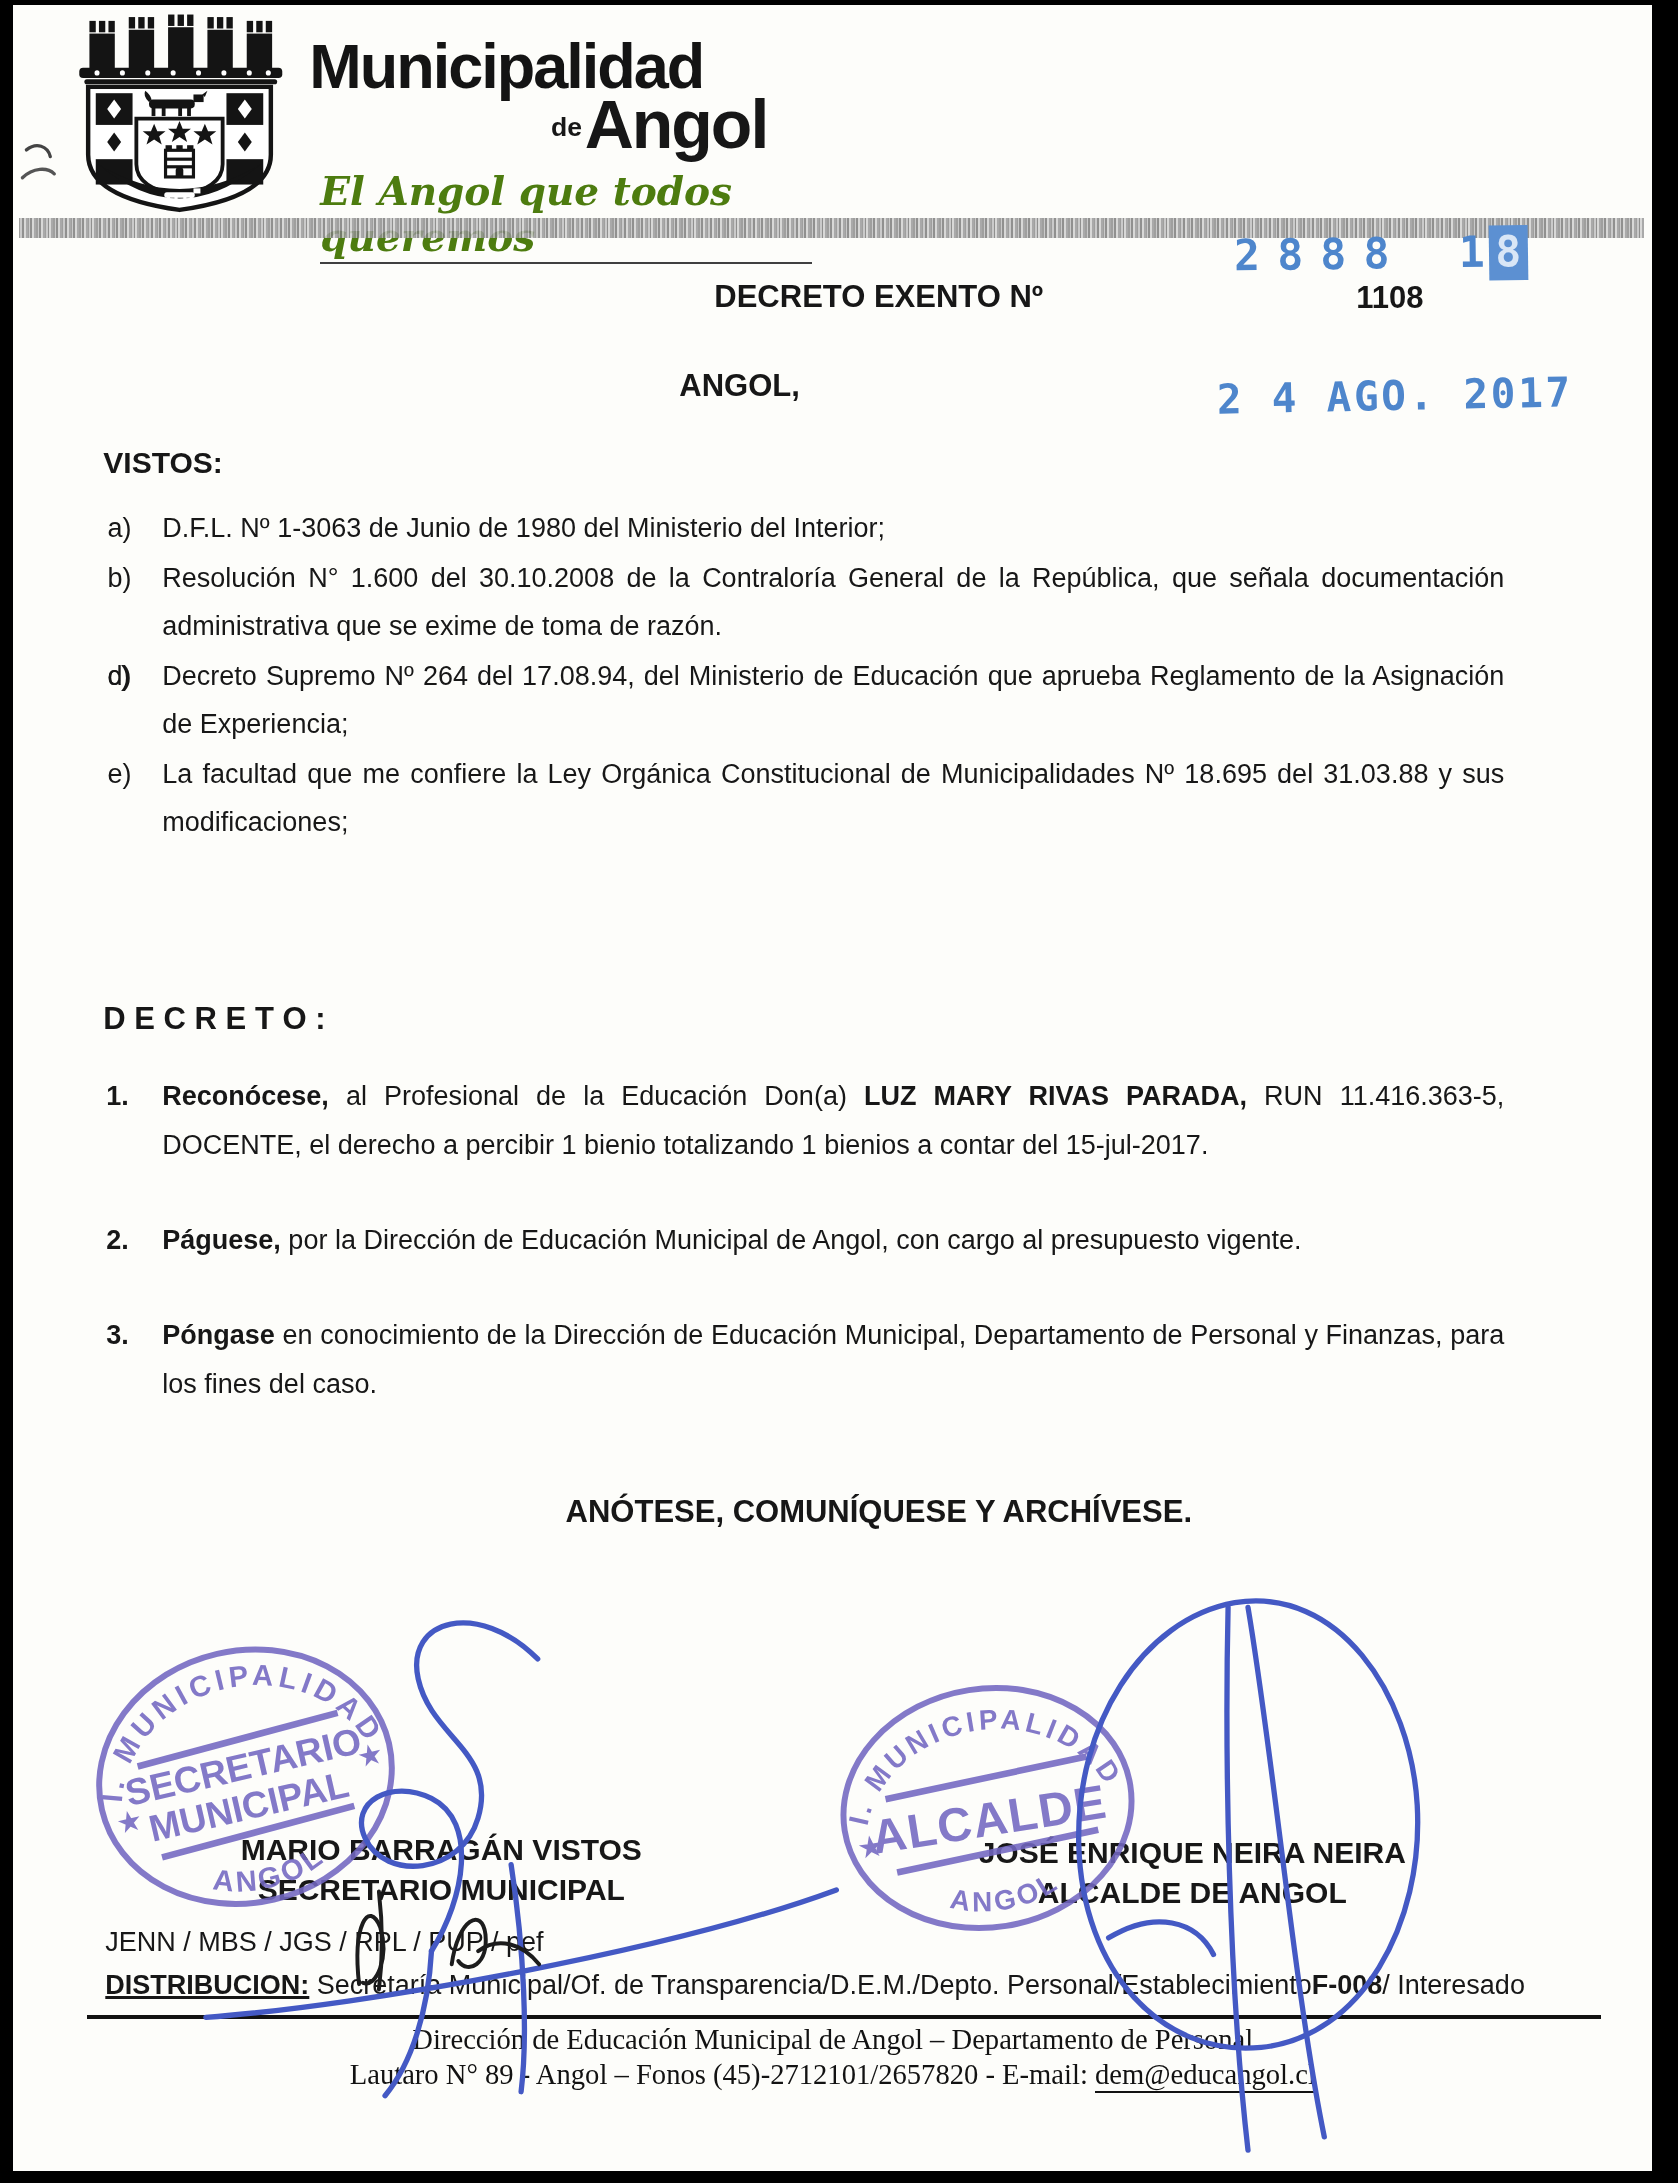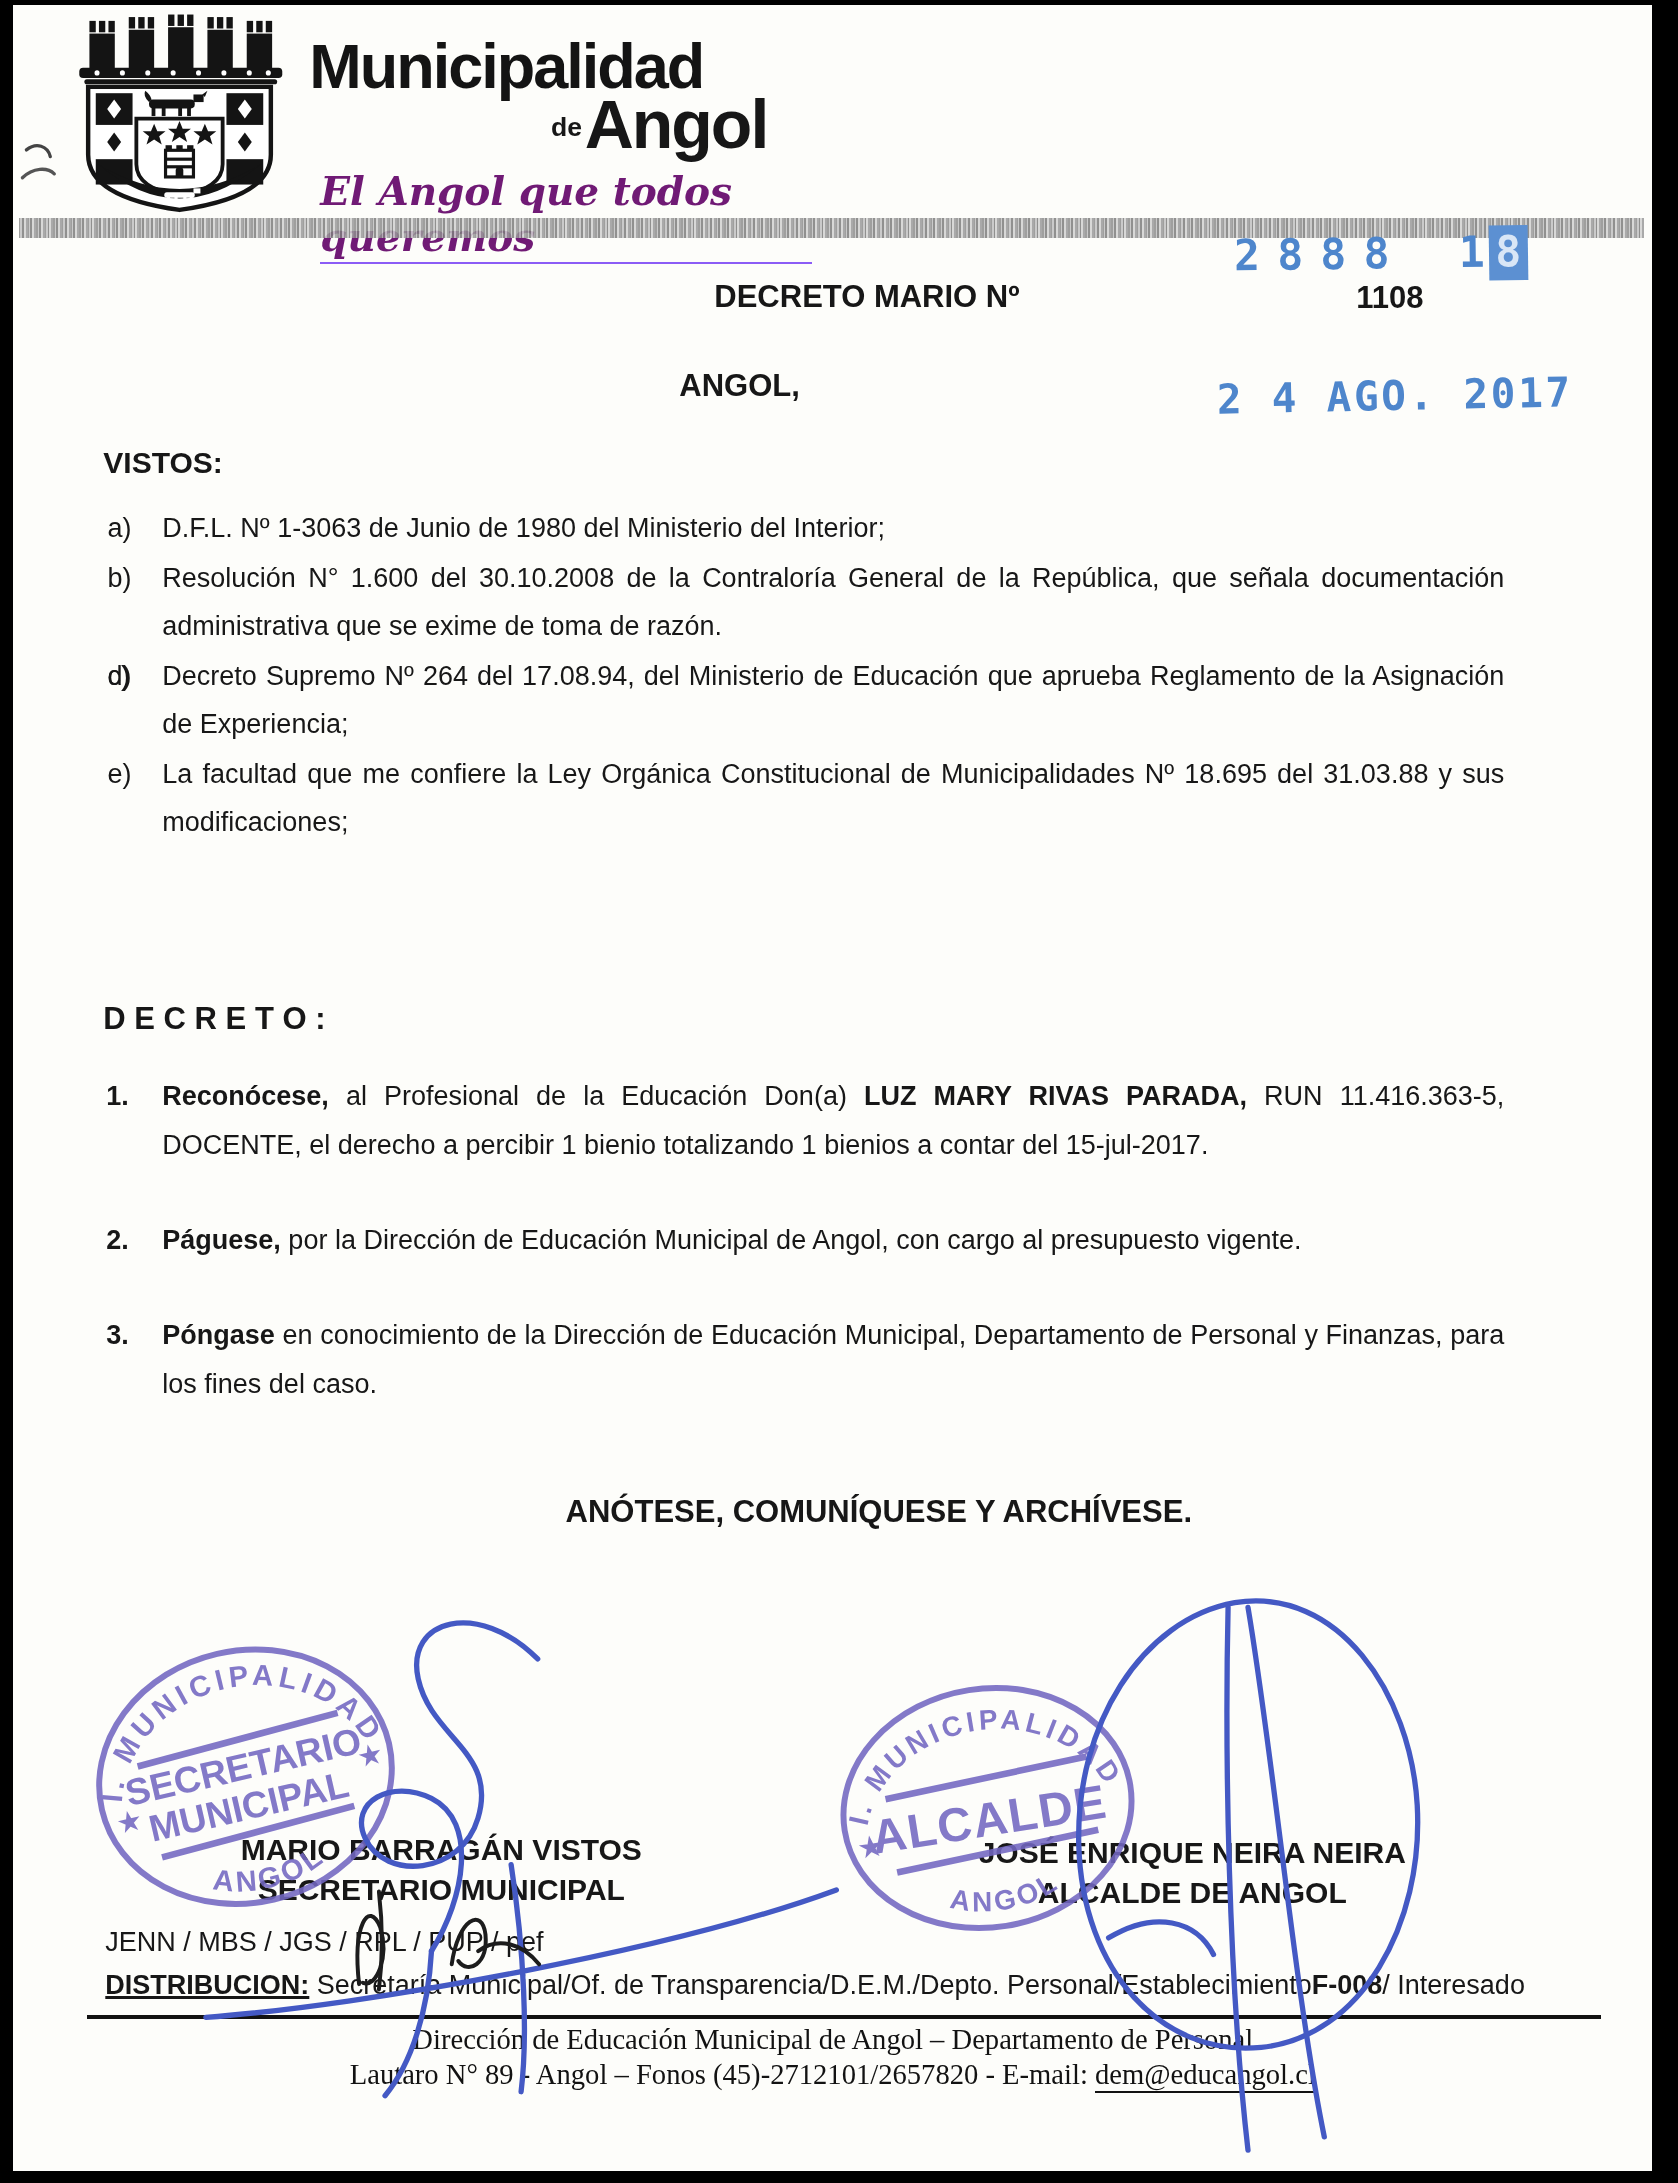--- a/index.html
+++ b/index.html
@@ -10,21 +10,21 @@
 
   
   .logo { position:absolute; left:37px; top:6.6px; width:259px; height:203px; }
   .brand { position:absolute; left:296px; top:28px; width:458px; }
   .brand-title { font-size:63px; font-weight:bold; letter-spacing:-2px; line-height:1.05; color:#141414; }
   .brand-row2 { text-align:right; margin-top:-9.3px; line-height:1; }
   .brand-de { font-size:26.6px; font-weight:bold; vertical-align:12px; margin-right:2.7px; }
   .brand-city { font-size:68px; font-weight:bold; letter-spacing:-2px; }
   .slogan { position:absolute; left:307px; top:163px; width:492px;
             font-family:"DejaVu Serif", serif; font-style:italic; font-weight:bold;
-            font-size:39px; color:#701a75; border-bottom:2px solid #8b5cf6; padding-bottom:1.3px; }
+            font-size:39px; color:#4d7c0f; border-bottom:2px solid #404040; padding-bottom:1.3px; }
   .gray-band { position:absolute; left:5.3px; right:8px; top:213px; height:20px;
     background:
       repeating-linear-gradient(90deg,#8f8f8f 0 1.3px,#c2c2c2 1.3px 2.7px,#7d7d7d 2.7px 4.6px,#d2d2d2 4.6px 6.6px,#9b9b9b 6.6px 8.6px),
       linear-gradient(#aaa,#aaa);
     opacity:.85; }
 
   
   .number-stamp { position:absolute; left:1221px; top:222px; color:#4e86cc;
                   font-family:"DejaVu Sans Mono", monospace; font-weight:bold; font-size:43px;
                   transform:rotate(-0.8deg); }
@@ -202,21 +202,21 @@
 
   <svg class="sig-svg edge-mark" viewBox="0 0 90 110">
     <path d="M20 30 C 35 18 52 24 56 40" stroke="#444" stroke-width="5" fill="none" stroke-linecap="round"></path>
     <path d="M14 72 C 30 56 52 56 62 66" stroke="#555" stroke-width="5" fill="none" stroke-linecap="round"></path>
   </svg>
 
   <div class="number-stamp">
     <span class="sn-value">2888</span><span class="sn-d1">1</span><span class="sn-d2">8</span>
   </div>
 
-  <div class="title-label">DECRETO MARIO Nº</div>
+  <div class="title-label">DECRETO EXENTO Nº</div>
   <div class="title-number">1108</div>
   <div class="city-line">ANGOL,</div>
   <div class="date-stamp">2 4 AGO. 2017</div>
 
   <div class="vistos-heading">VISTOS:</div>
   <ol class="vistos-list">
     <li><span class="item-letter">a)</span><span>D.F.L. Nº 1-3063 de Junio de 1980 del Ministerio del Interior;</span></li>
     <li><span class="item-letter">b)</span><span>Resolución N° 1.600 del 30.10.2008 de la Contraloría General de la República, que señala documentación administrativa que se exime de toma de razón.</span></li>
     <li><span class="item-letter">c)</span></li>
     <li><span class="item-letter">d)</span><span>Decreto Supremo Nº 264 del 17.08.94, del Ministerio de Educación que aprueba Reglamento de la Asignación de Experiencia;</span></li>

